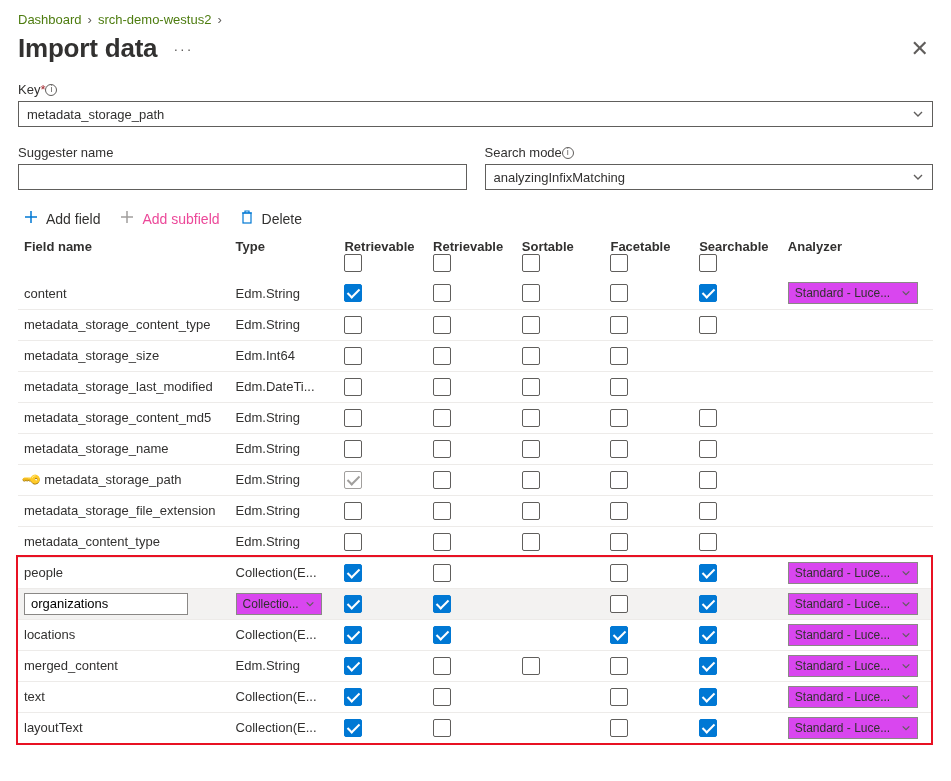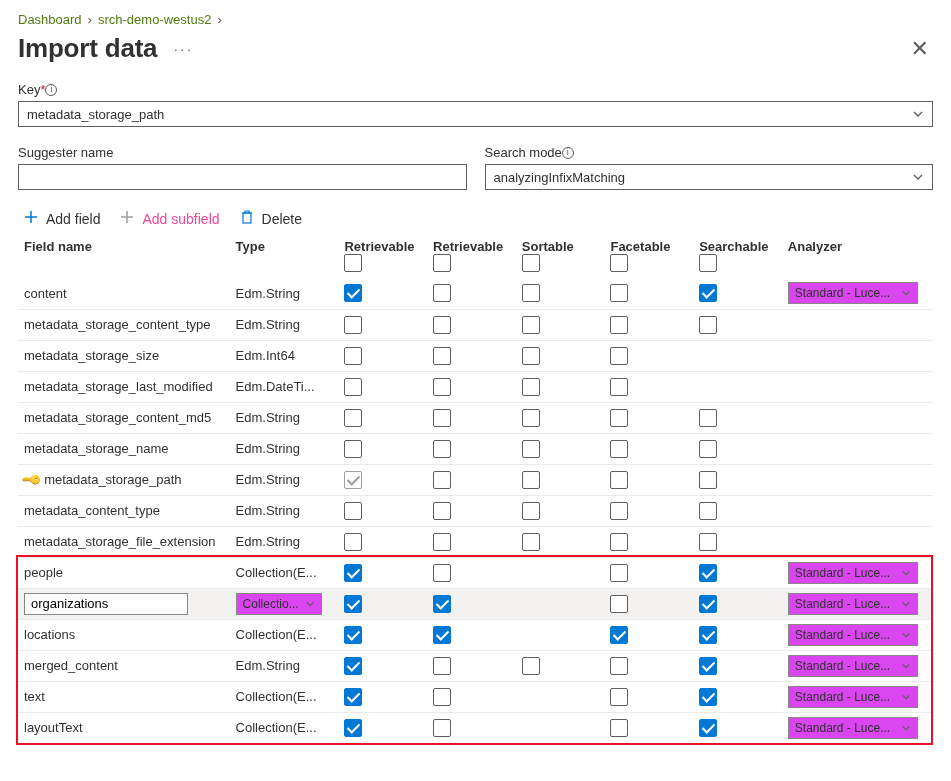--- a/index.html
+++ b/index.html
@@ -277,31 +277,31 @@
             <td><span class="key-ic">🔑</span><span>metadata_storage_path</span></td>
             <td><span>Edm.String</span></td>
             <td><span class="cb locked"></span></td>
             <td><span class="cb"></span></td>
             <td><span class="cb"></span></td>
             <td><span class="cb"></span></td>
             <td><span class="cb"></span></td>
             <td></td>
           </tr>
           <tr>
+            <td><span>metadata_storage_file_extension</span></td>
+            <td><span>Edm.String</span></td>
+            <td><span class="cb"></span></td>
+            <td><span class="cb"></span></td>
+            <td><span class="cb"></span></td>
+            <td><span class="cb"></span></td>
+            <td><span class="cb"></span></td>
+            <td></td>
+          </tr>
+          <tr>
             <td><span>metadata_content_type</span></td>
-            <td><span>Edm.String</span></td>
-            <td><span class="cb"></span></td>
-            <td><span class="cb"></span></td>
-            <td><span class="cb"></span></td>
-            <td><span class="cb"></span></td>
-            <td><span class="cb"></span></td>
-            <td></td>
-          </tr>
-          <tr>
-            <td><span>metadata_storage_file_extension</span></td>
             <td><span>Edm.String</span></td>
             <td><span class="cb"></span></td>
             <td><span class="cb"></span></td>
             <td><span class="cb"></span></td>
             <td><span class="cb"></span></td>
             <td><span class="cb"></span></td>
             <td></td>
           </tr>
           <tr class="hl-row">
             <td><span>people</span></td>

